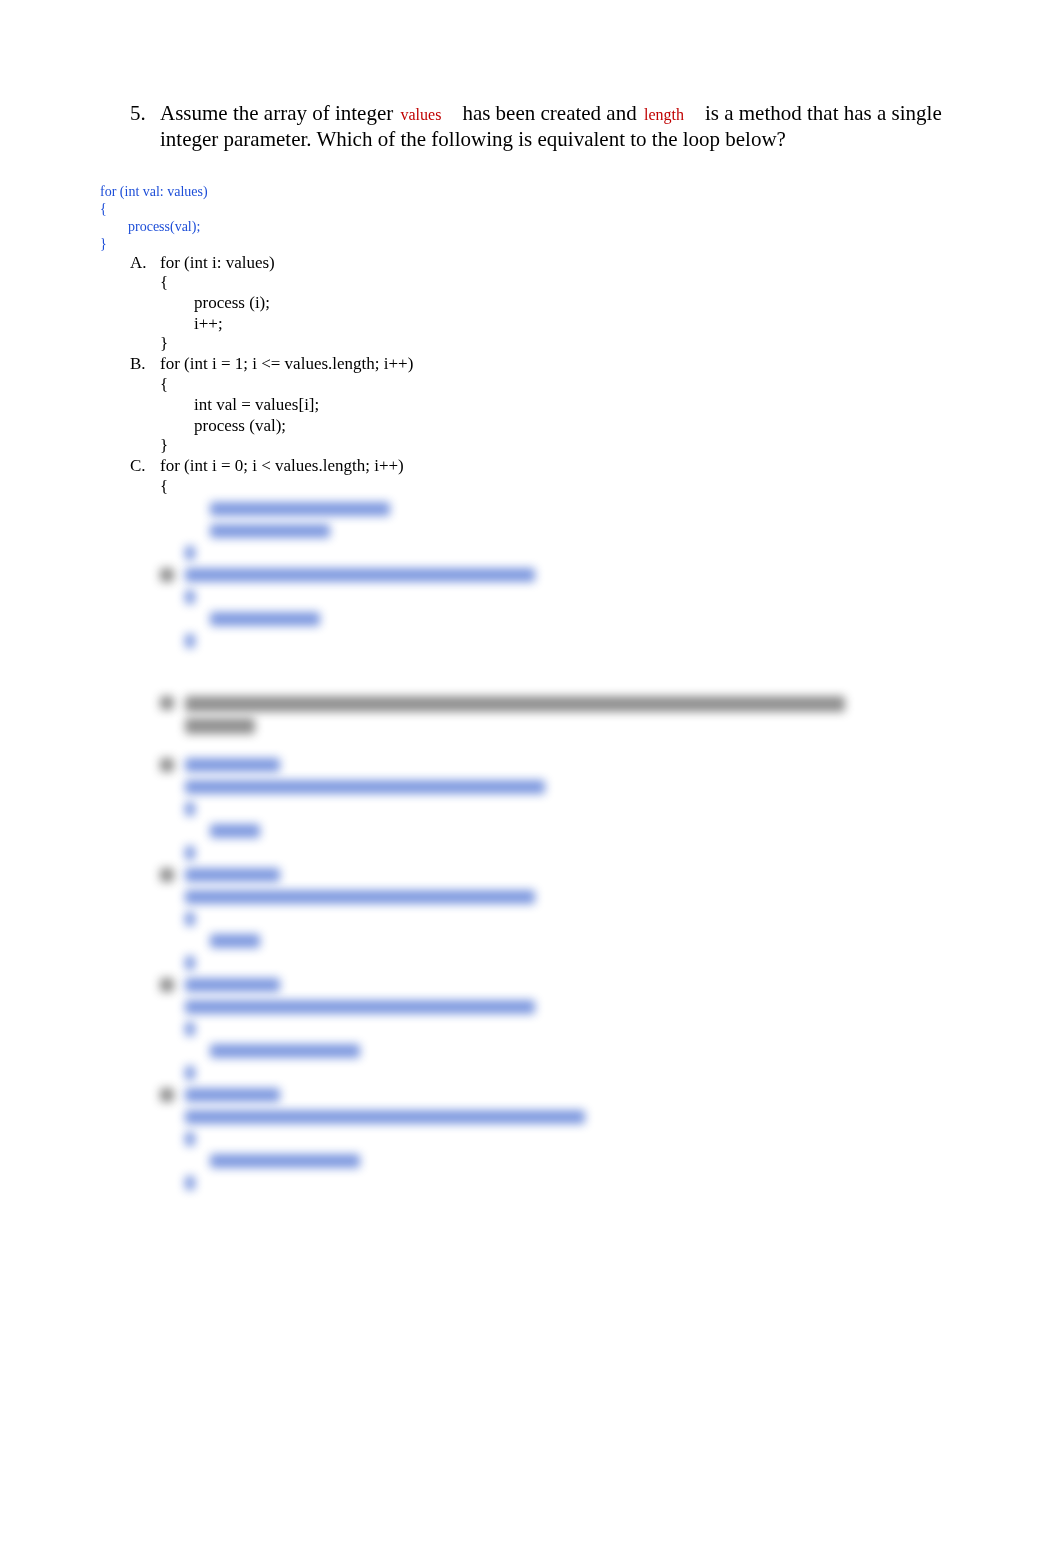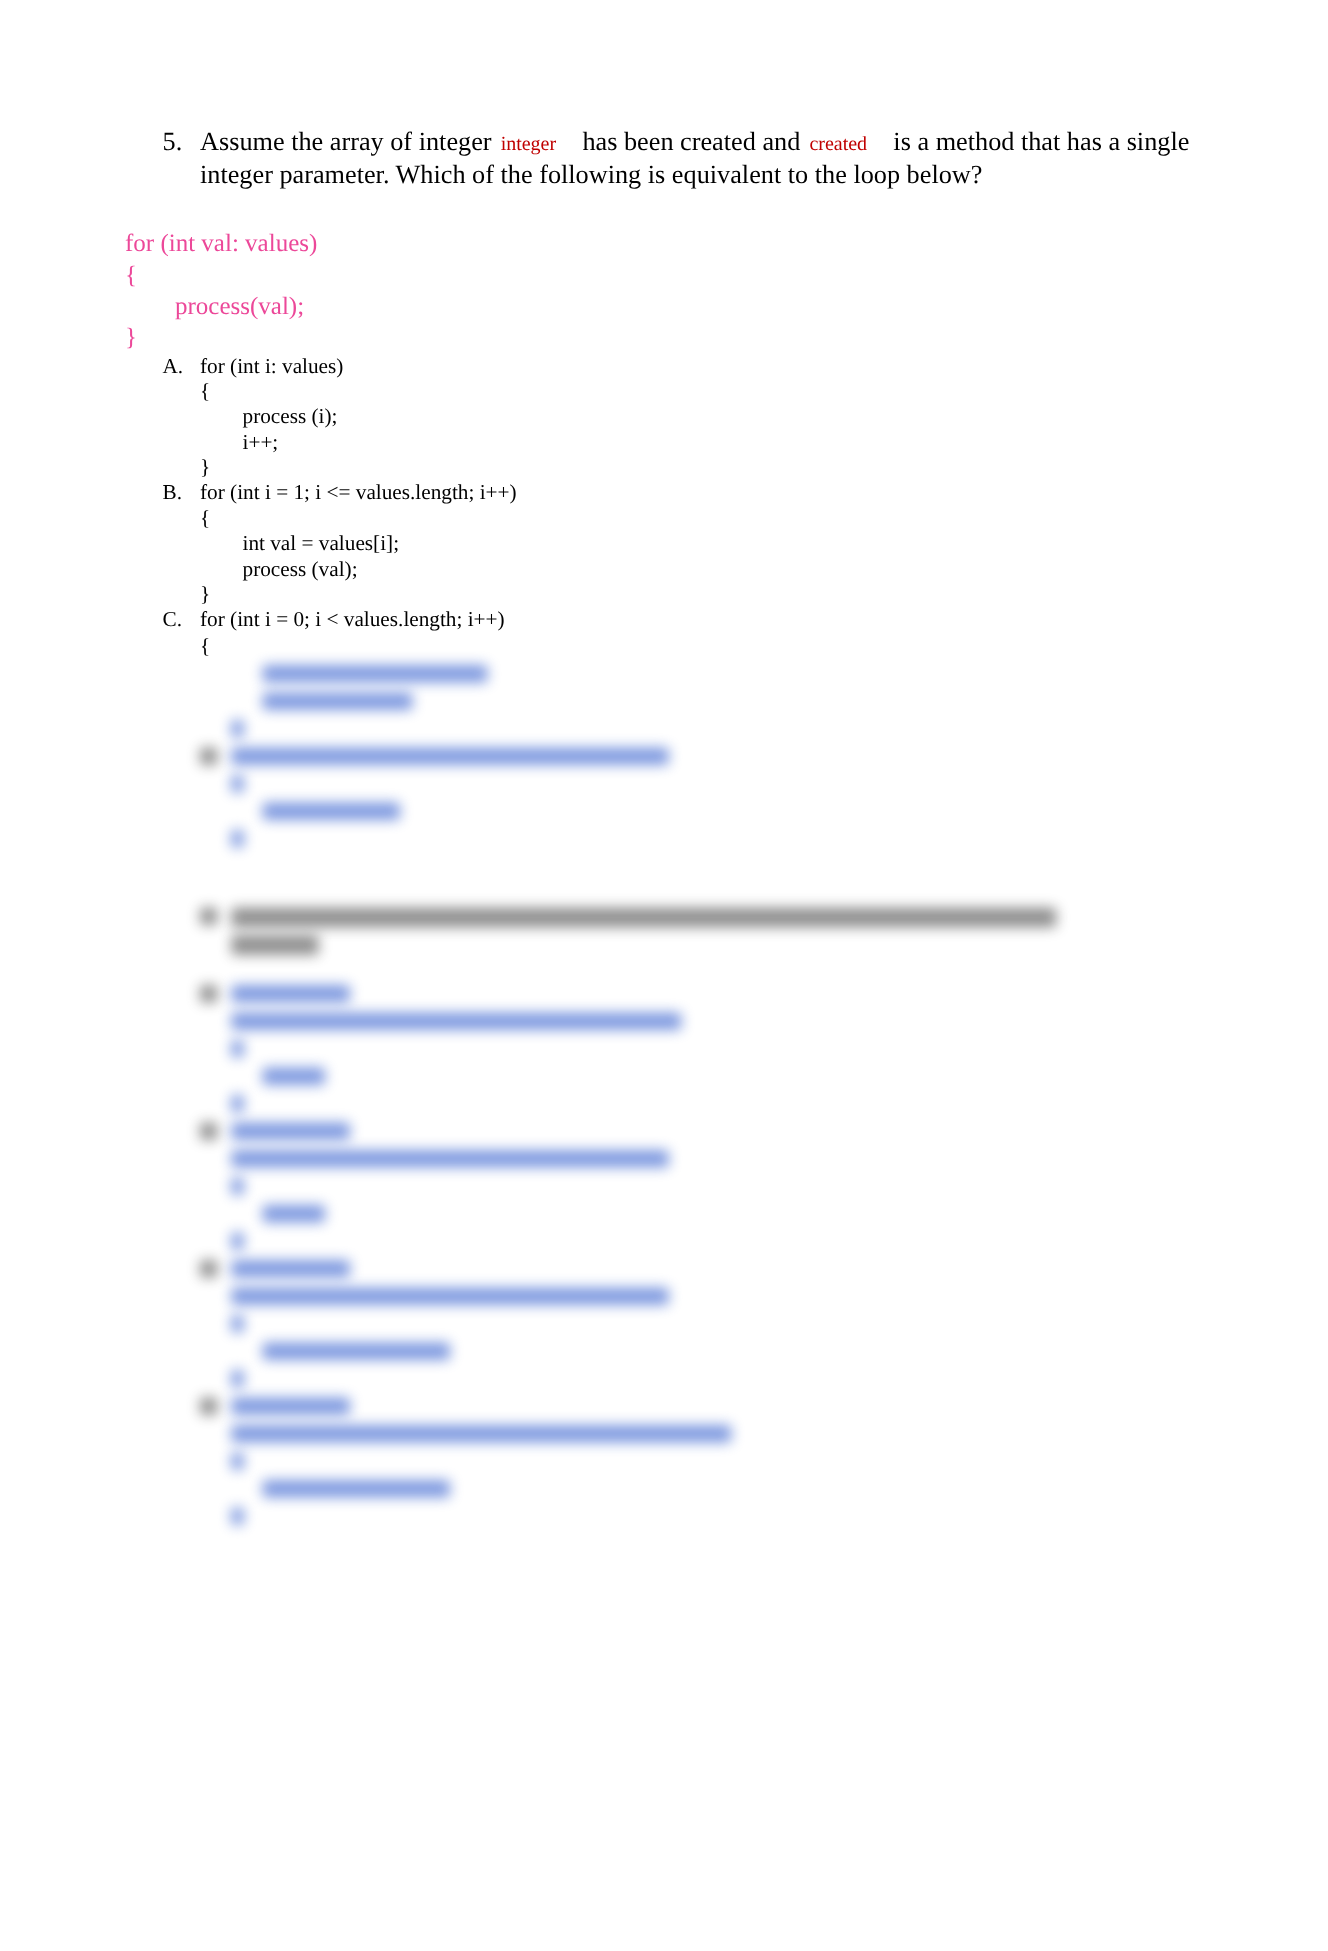--- a/index.html
+++ b/index.html
@@ -29,23 +29,23 @@
   }
   .inline-code {
     color: #c00000;
     font-size: 16px;
     vertical-align: baseline;
     padding-left: 2px;
   }
   .codeblock {
     margin-top: 30px;
     margin-left: 0px;
-    font-size: 20px;
+    font-size: 14px;
     line-height: 1.25;
-    color: #ec4899;
+    color: #1d4ed8;
     white-space: pre;
     font-family: "Times New Roman", Times, serif;
   }
   .options {
     margin-left: 30px;
     font-size: 17px;
     line-height: 1.2;
   }
   .opt {
     display: flex;
@@ -85,21 +85,21 @@
   .big-spacer { height: 40px; }
 </style>
 </head>
 <body>
 
 <div class="page">
 
   <div class="q5-wrap">
     <div class="q5-num">5.</div>
     <div class="q5-body">
-      <span>Assume the array of integer </span><span class="inline-code">integer</span>&nbsp;&nbsp;&nbsp;<span> has been created and </span><span class="inline-code">created</span>&nbsp;&nbsp;&nbsp;<span> is a method that has a single integer parameter. Which of the following is equivalent to the loop below?</span>
+      <span>Assume the array of integer </span><span class="inline-code">values</span>&nbsp;&nbsp;&nbsp;<span> has been created and </span><span class="inline-code">length</span>&nbsp;&nbsp;&nbsp;<span> is a method that has a single integer parameter. Which of the following is equivalent to the loop below?</span>
     </div>
   </div>
 
   <div class="codeblock">for (int val: values)
 {
         process(val);
 }</div>
 
   <div class="options">
 

